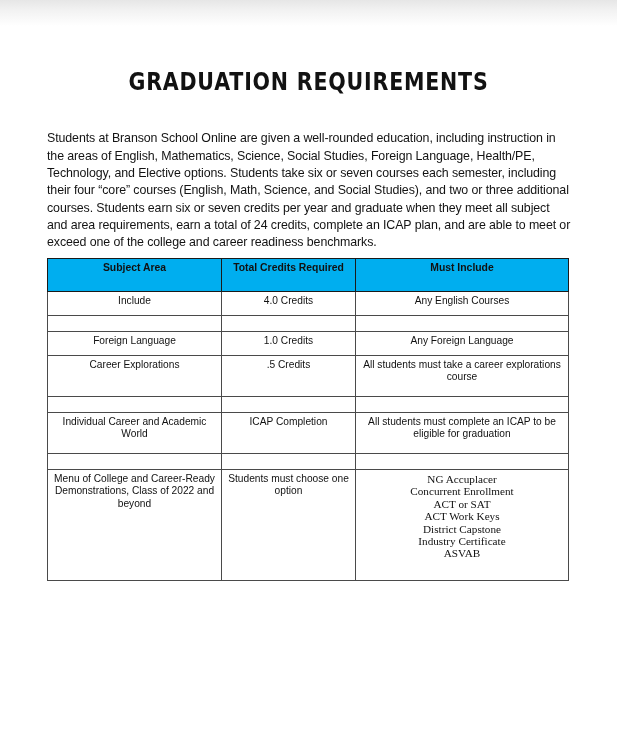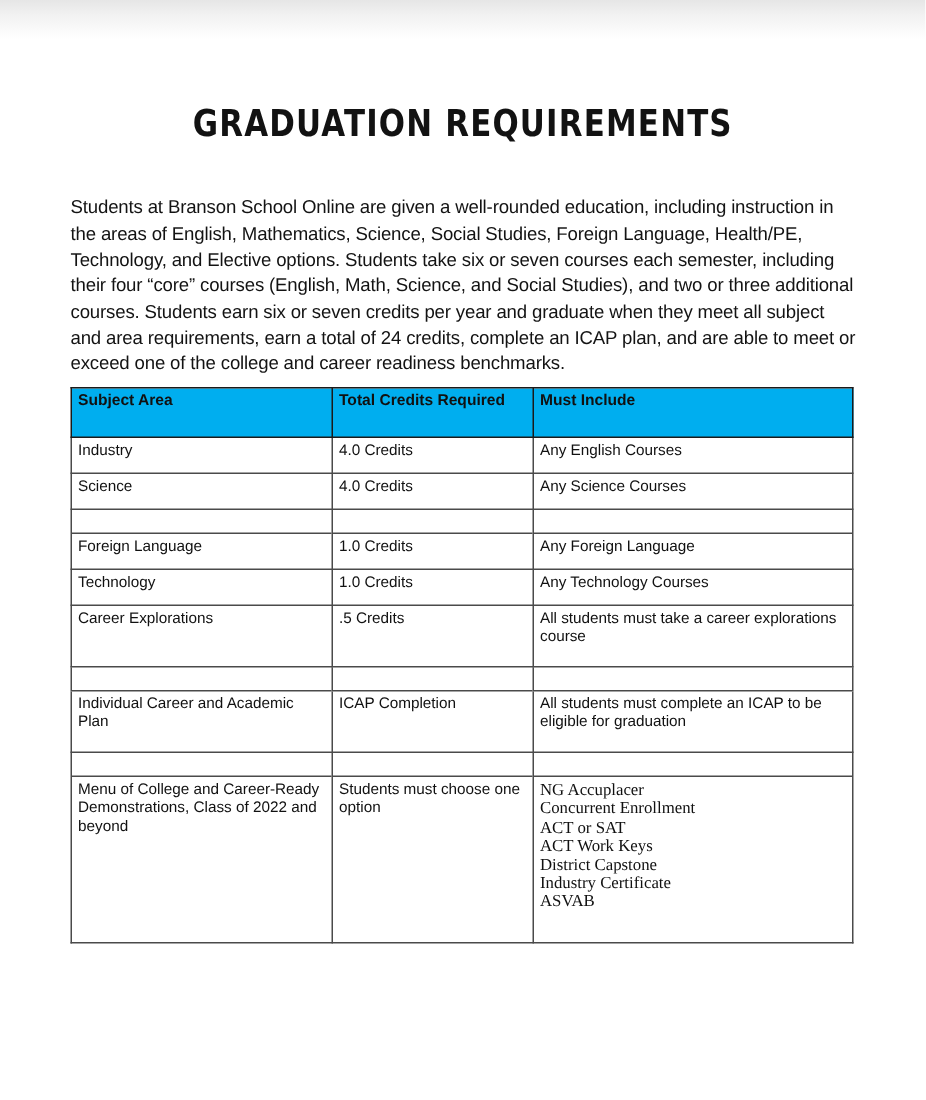--- a/index.html
+++ b/index.html
@@ -71,21 +71,21 @@
   }
   .req-table col.c1 { width: 174px; }
   .req-table col.c2 { width: 134px; }
   .req-table col.c3 { width: 213px; }
 
   .req-table td, .req-table th {
     border: 1px solid #4a4a4a;
     vertical-align: top;
     padding: 3px 4px 3px 4px;
     line-height: 12.4px;
-    text-align: left;
+    text-align: center;
     font-weight: normal;
   }
   .req-table thead th {
     background: #00AEEF;
     font-weight: bold;
     height: 26px;
     font-size: 10.4px;
     border-color: #1a1a1a;
     padding-top: 3px;
   }
@@ -121,57 +121,47 @@
     </colgroup>
     <thead>
       <tr>
         <th>Subject Area</th>
         <th>Total Credits Required</th>
         <th>Must Include</th>
       </tr>
     </thead>
     <tbody>
       <tr class="r-std">
-        <td>Industry</td>
+        <td>Include</td>
         <td>4.0 Credits</td>
         <td>Any English Courses</td>
-      </tr>
-      <tr class="r-std">
-        <td>Science</td>
-        <td>4.0 Credits</td>
-        <td>Any Science Courses</td>
       </tr>
       <tr class="r-gap">
         <td></td>
         <td></td>
         <td></td>
       </tr>
       <tr class="r-std">
         <td>Foreign Language</td>
         <td>1.0 Credits</td>
         <td>Any Foreign Language</td>
-      </tr>
-      <tr class="r-std">
-        <td>Technology</td>
-        <td>1.0 Credits</td>
-        <td>Any Technology Courses</td>
       </tr>
       <tr class="r-tall2">
         <td>Career Explorations</td>
         <td>.5 Credits</td>
         <td class="wrapline">All students must take a career explorations
 course</td>
       </tr>
       <tr class="r-gap">
         <td></td>
         <td></td>
         <td></td>
       </tr>
       <tr class="r-tall2">
-        <td>Individual Career and Academic Plan</td>
+        <td>Individual Career and Academic World</td>
         <td>ICAP Completion</td>
         <td class="wrapline">All students must complete an ICAP to be
 eligible for graduation</td>
       </tr>
       <tr class="r-gap">
         <td></td>
         <td></td>
         <td></td>
       </tr>
       <tr class="r-menu">

